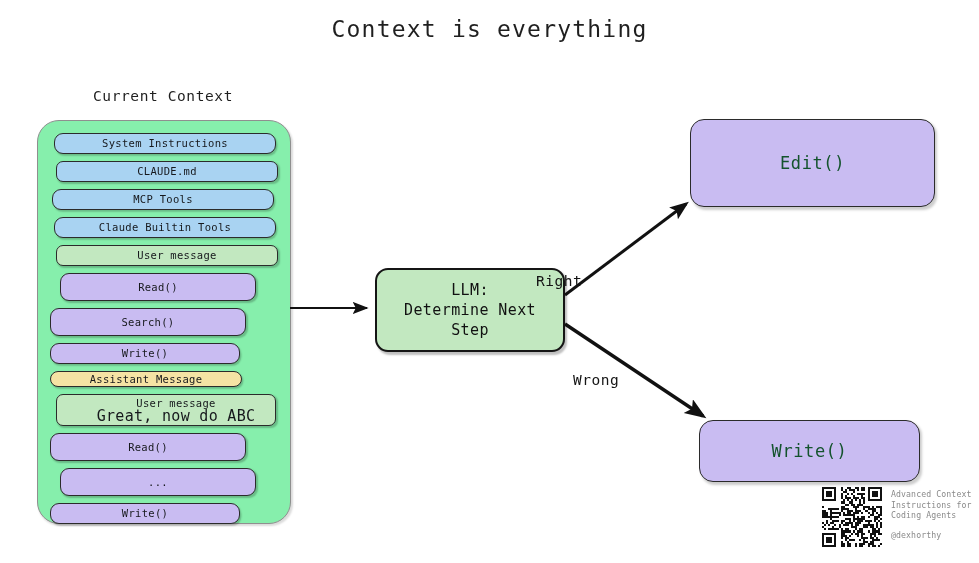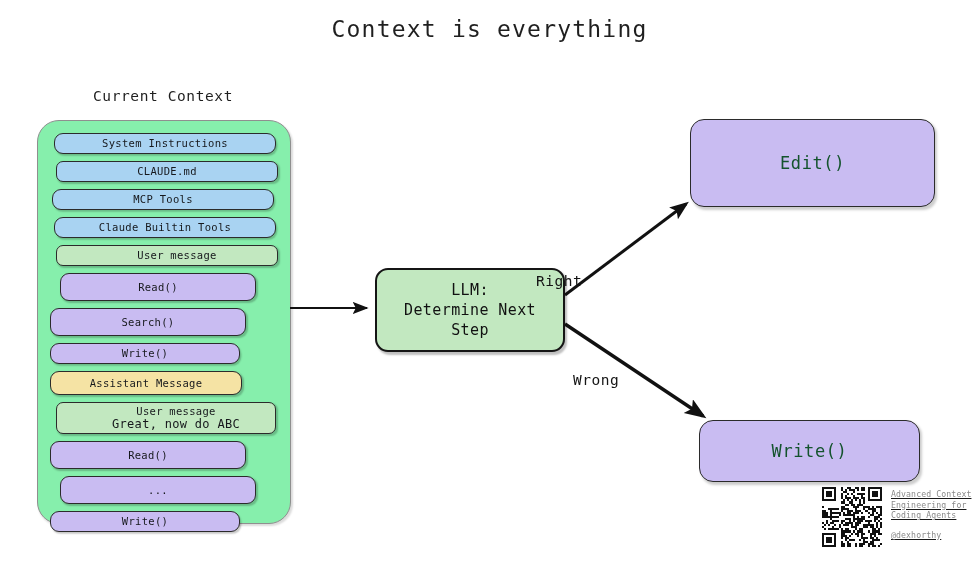--- a/index.html
+++ b/index.html
@@ -87,30 +87,30 @@
 
   .ctx-pill.blue   { background: #a9d3f2; }
   .ctx-pill.green  { background: #c2e8c0; padding-left: 20px; }
   .ctx-pill.purple { background: #c9bcf2; }
   .ctx-pill.yellow { background: #f5e3a4; }
 
   
   .w-full  { width: 222px; height: 21px; }
   .w-tool  { width: 196px; height: 28px; align-items: center; }
   .w-tool2 { width: 190px; height: 21px; }
-  .w-asst  { width: 192px; height: 24px; }
+  .w-asst  { width: 192px; height: 16px; }
   .w-umsg2 { width: 220px; height: 32px; }
 
   .off-l3  { margin-left: 16px; margin-right: auto; }
   .off-l6  { margin-left: 22px; margin-right: auto; }
   .off-l2  { margin-left: 14px; margin-right: auto; }
   .off-l8  { margin-left: 12px; margin-right: auto; }
   .off-l4  { margin-left: 18px; margin-right: auto; border-radius: 7px; }
 
-  .pill-line2 { font-size: 12px; }
+  .pill-line2 { font-size: 15px; }
 
   
   #llm-node {
     position: absolute;
     left: 375px;
     top: 268px;
     width: 186px;
     height: 80px;
     background: #c2e8c0;
     border: 2.6px solid #151515;
@@ -161,21 +161,20 @@
   }
 
   
   #watermark {
     position: absolute;
     left: 822px;
     top: 487px;
     display: flex;
     align-items: flex-start;
     gap: 9px;
-    text-decoration: underline;
   }
   #qr-code {
     width: 60px;
     height: 60px;
     display: block;
     background: #ffffff;
   }
   #watermark-text {
     font-size: 8.2px;
     line-height: 10.6px;
@@ -696,20 +695,20 @@
         <rect x="18" y="28" width="1" height="1" fill="#111"></rect>
         <rect x="19" y="28" width="1" height="1" fill="#111"></rect>
         <rect x="22" y="28" width="1" height="1" fill="#111"></rect>
         <rect x="24" y="28" width="1" height="1" fill="#111"></rect>
         <rect x="25" y="28" width="1" height="1" fill="#111"></rect>
         <rect x="27" y="28" width="1" height="1" fill="#111"></rect>
       </svg>
     <div>
       <div id="watermark-text">
         <div>Advanced Context</div>
-        <div>Engineering for</div>
+        <div>Instructions for</div>
         <div>Coding Agents</div>
       </div>
       <div id="watermark-handle">@dexhorthy</div>
     </div>
   </div>
 
 </div>
 
 </body></html>

